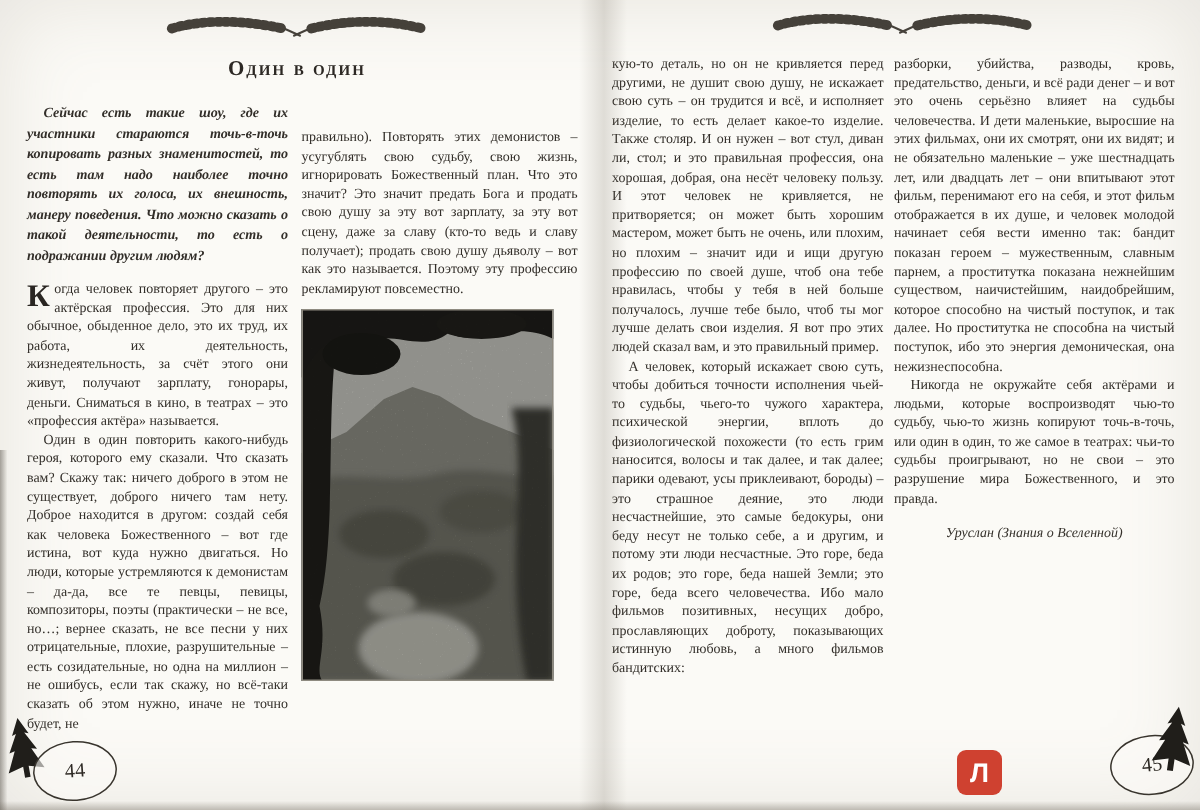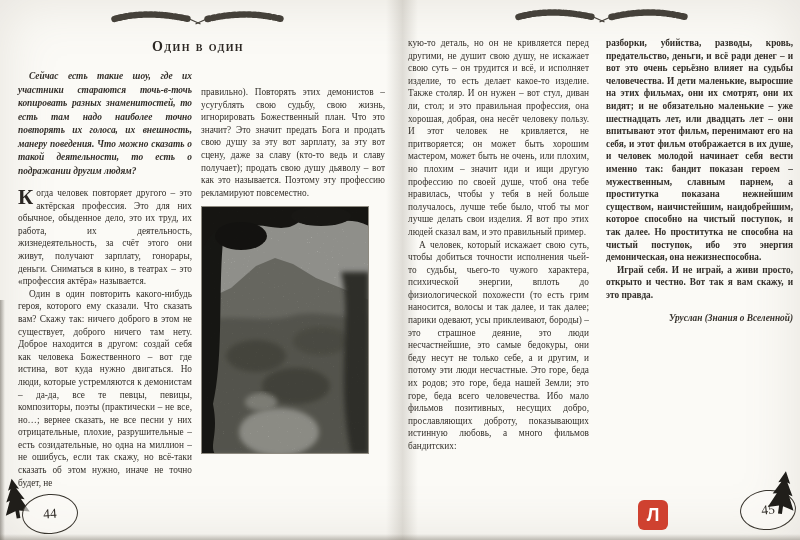--- a/index.html
+++ b/index.html
@@ -24,25 +24,25 @@
   .col{position:absolute;font-family:"Liberation Serif",serif;font-size:9.3px;line-height:12.6px;
     color:#322e29;text-align:justify;hyphens:auto;-webkit-hyphens:auto;}
   .col p{margin:0;}
   .col p.indent{text-indent:11px;}
   .intro{font-style:italic;font-size:9.4px;line-height:13.5px;margin-bottom:9px !important;text-indent:11px;font-weight:bold;}
   .dropcap{float:left;font-size:21px;line-height:19px;font-weight:bold;margin:1px 3px 0 0;color:#2a2622;}
 
   .l-col1{left:18px;top:70px;width:174px;}
   .l-col2{left:201px;top:86px;width:184px;}
   .r-col1{left:4px;top:37px;width:181px;}
-  .r-col2{left:202px;top:37px;width:187px;font-weight:bold;}
+  .r-col2{left:192px;top:37px;width:187px;}
 
   .photo{width:168px;height:248px;margin-top:7px;display:block;}
 
-  .attribution{margin-top:11px !important;text-align:right;font-style:italic;font-size:9.3px;color:#35312b;}
+  .attribution{margin-top:11px !important;text-align:center;font-style:italic;font-size:9.3px;color:#35312b;}
 
   .pagenum{position:absolute;width:54px;height:38px;border:1.6px solid #38342d;border-radius:50%;
     display:flex;align-items:center;justify-content:center;font-family:"Liberation Serif",serif;
     font-size:13.5px;color:#2f2b26;background:rgba(251,250,246,.6);}
   .pagenum-left{left:22px;top:494px;transform:rotate(-4deg);}
   .pagenum-right{left:336px;top:490px;transform:rotate(-6deg);}
   .fir{position:absolute;pointer-events:none;}
   .fir-left{left:1px;top:476px;transform:rotate(-10deg);}
   .fir-right{left:364px;top:468px;transform:rotate(8deg);}
 
@@ -125,21 +125,21 @@
       </g>
     </svg>
 
     <div class="col r-col1">
       <p>кую-то деталь, но он не кривляется перед другими, не душит свою душу, не искажает свою суть – он трудится и всё, и исполняет изделие, то есть делает какое-то изделие. Также столяр. И он нужен – вот стул, диван ли, стол; и это правильная профессия, она хорошая, добрая, она несёт человеку пользу. И этот человек не кривляется, не притворяется; он может быть хорошим мастером, может быть не очень, или плохим, но плохим – значит иди и ищи другую профессию по своей душе, чтоб она тебе нравилась, чтобы у тебя в ней больше получалось, лучше тебе было, чтоб ты мог лучше делать свои изделия. Я вот про этих людей сказал вам, и это правильный пример.</p>
       <p class="indent">А человек, который искажает свою суть, чтобы добиться точности исполнения чьей-то судьбы, чьего-то чужого характера, психической энергии, вплоть до физиологической похожести (то есть грим наносится, волосы и так далее, и так далее; парики одевают, усы приклеивают, бороды) – это страшное деяние, это люди несчастнейшие, это самые бедокуры, они беду несут не только себе, а и другим, и потому эти люди несчастные. Это горе, беда их родов; это горе, беда нашей Земли; это горе, беда всего человечества. Ибо мало фильмов позитивных, несущих добро, прославляющих доброту, показывающих истинную любовь, а много фильмов бандитских:</p>
     </div>
 
     <div class="col r-col2">
       <p>разборки, убийства, разводы, кровь, предательство, деньги, и всё ради денег – и вот это очень серьёзно влияет на судьбы человечества. И дети маленькие, выросшие на этих фильмах, они их смотрят, они их видят; и не обязательно маленькие – уже шестнадцать лет, или двадцать лет – они впитывают этот фильм, перенимают его на себя, и этот фильм отображается в их душе, и человек молодой начинает себя вести именно так: бандит показан героем – мужественным, славным парнем, а проститутка показана нежнейшим существом, наичистейшим, наидобрейшим, которое способно на чистый поступок, и так далее. Но проститутка не способна на чистый поступок, ибо это энергия демоническая, она нежизнеспособна.</p>
-      <p class="indent">Играй себя. И не играй, а живи просто, открыто и честно. Вот так я вам скажу, и это правда.</p>
+      <p class="indent">Никогда не окружайте себя актёрами и людьми, которые воспроизводят чью-то судьбу, чью-то жизнь копируют точь-в-точь, или один в один, то же самое в театрах: чьи-то судьбы проигрывают, но не свои – это разрушение мира Божественного, и это правда.</p>
       <p class="attribution">Уруслан (Знания о Вселенной)</p>
     </div>
 
     <div class="watermark" style="background: rgb(207, 65, 48);">Л</div>
 
     <div class="pagenum pagenum-right">45</div>
     <svg class="fir fir-right" width="30" height="48" viewBox="0 0 30 46">
       <path d="M15,2 L9,14 L12,13 L5,26 L9,25 L2,40 L13,37 L13,45 L17,45 L17,37 L28,40 L21,25 L25,26 L18,13 L21,14 Z" fill="#201e1a"></path>
     </svg>
   </div>

